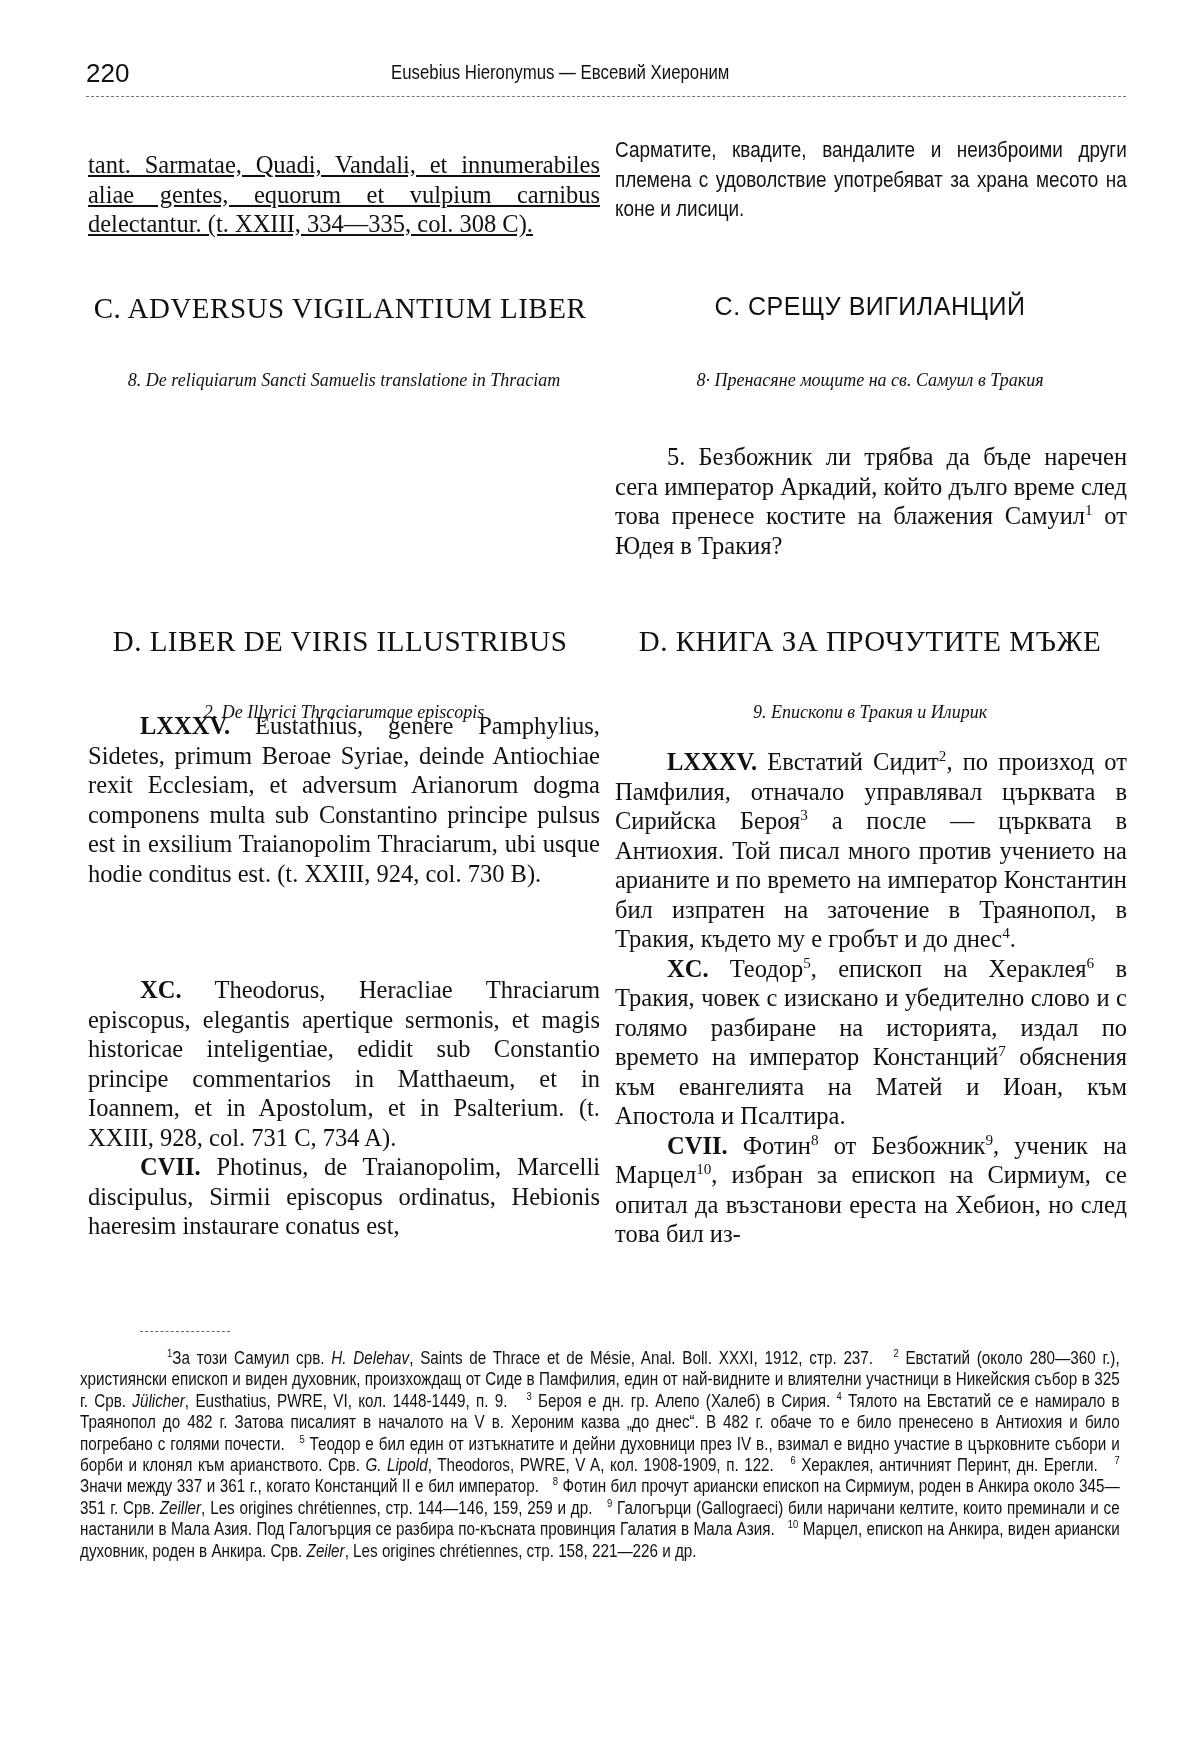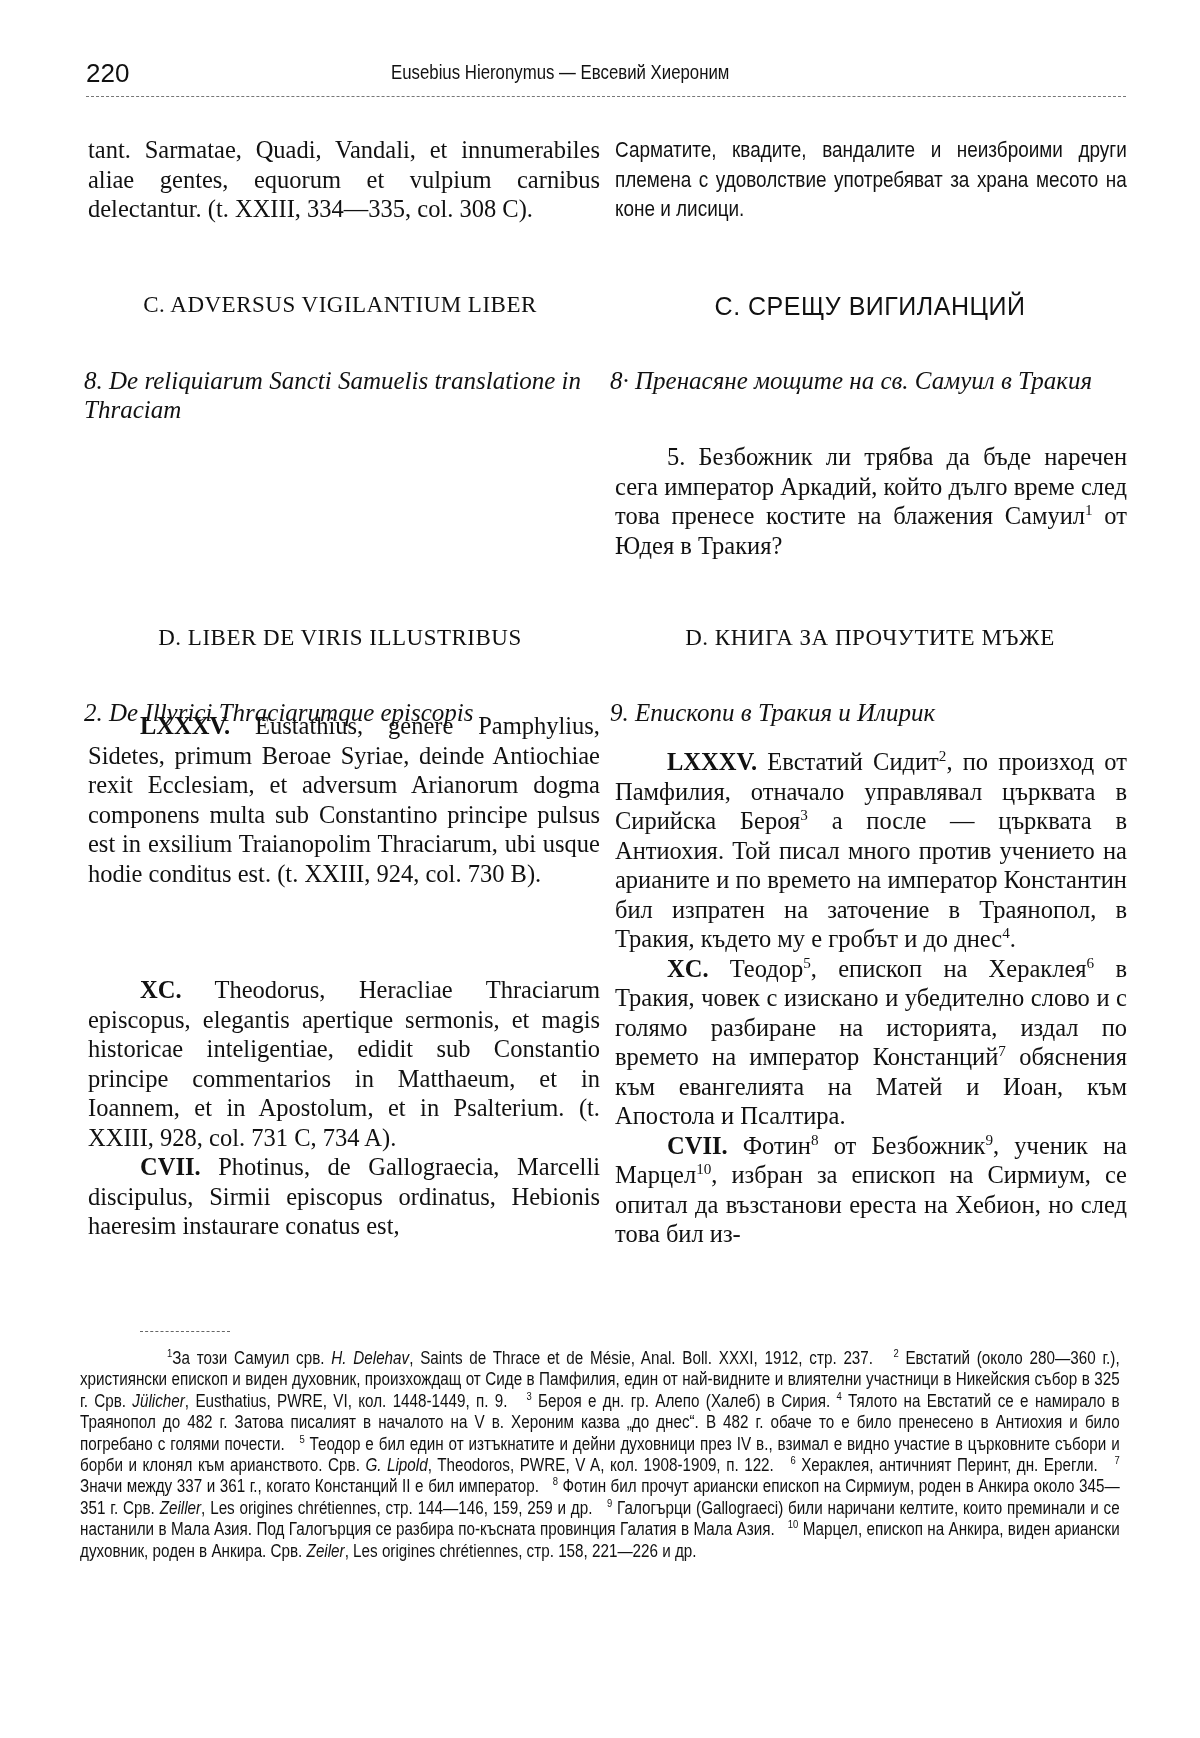--- a/index.html
+++ b/index.html
@@ -11,22 +11,22 @@
   .page-num { position: absolute; left: 0; top: 0; font-size: 26px; font-family: "Liberation Sans Narrow", "Liberation Sans", sans-serif; }
   .running-title { position: absolute; left: 305px; top: 2px; font-size: 21px; font-family: "Liberation Sans", sans-serif; transform: scaleX(0.8); transform-origin: left; white-space: nowrap; }
   .header-rule { position: absolute; left: 0; top: 38px; width: 1040px; border-top: 1px dashed #777; }
 
   .col { position: absolute; width: 512px; font-size: 24.5px; line-height: 29.5px; text-align: justify; }
   .col.left { left: 88px; }
   .col.right { left: 615px; }
   .col.cond { font-family: "Liberation Sans", sans-serif; font-size: 22px; line-height: 29.5px; }
   .col.cond .inner { transform: scaleX(0.86); transform-origin: left; width: 595px; text-align: justify; }
 
-  .section-head { position: absolute; font-size: 23px; text-align: center; width: 520px; letter-spacing: 0.5px; }
-  .sub-head { position: absolute; font-style: italic; font-size: 25px; line-height: 29px; width: 520px; }
+  .section-head { position: absolute; font-size: 29px; text-align: center; width: 520px; letter-spacing: 0.5px; }
+  .sub-head { position: absolute; font-style: italic; font-size: 18px; line-height: 29px; text-align: center; width: 520px; }
 
   p { margin: 0; }
   .indent { text-indent: 52px; }
   .num { font-weight: bold; }
   sup { font-size: 0.62em; line-height: 0; }
 
   .fn-rule { position: absolute; top: 1331px; left: 140px; width: 90px; border-top: 1px dashed #666; }
   .footnotes { position: absolute; top: 1348px; left: 80px; width: 1040px; font-family: "Liberation Sans", sans-serif;
                font-size: 17.5px; line-height: 21.4px; text-align: justify; }
   .footnotes .inner { transform: scaleX(0.87); transform-origin: left; width: 1195px; text-align: justify; }
@@ -36,21 +36,21 @@
 <body>
 
 <div class="page">
 
   <div class="header">
     <span class="page-num">220</span>
     <span class="running-title">Eusebius Hieronymus — Евсевий Хиероним</span>
     <div class="header-rule"></div>
   </div>
 
-  <div class="col left" style="top:135px;">
+  <div class="col left" style="top:150px;text-decoration:underline;">
     <p>tant. Sarmatae, Quadi, Vandali, et innumerabiles aliae gentes, equorum et vulpium carnibus delectantur. (t. XXIII, 334—335, col. 308 C).</p>
   </div>
   <div class="col right cond" style="top:135px;">
     <div class="inner">
         <p>Сарматите, квадите, вандалите и неизброими други племена с удоволствие употребяват за храна месото на коне и лисици.</p>
       </div>
   </div>
 
   <div class="section-head" style="left:80px; top:292px;">C. ADVERSUS VIGILANTIUM LIBER</div>
   <div class="section-head" style="left:610px; top:292px; font-family:'Liberation Sans',sans-serif; font-size:25px;">С. СРЕЩУ ВИГИЛАНЦИЙ</div>
@@ -64,21 +64,21 @@
 
   <div class="section-head" style="left:80px; top:625px;">D. LIBER DE VIRIS ILLUSTRIBUS</div>
   <div class="section-head" style="left:610px; top:625px;text-align:center;">D. КНИГА ЗА ПРОЧУТИТЕ МЪЖЕ</div>
 
   <div class="sub-head" style="left:84px; top:698px;">2. De Illyrici Thraciarumque episcopis</div>
   <div class="sub-head" style="left:610px; top:698px;">9. Епископи в Тракия и Илирик</div>
 
   <div class="col left" style="top:711px;">
     <p class="indent"><span class="num">LXXXV.</span><span> Eustathius, genere Pamphylius, Sidetes, primum Beroae Syriae, deinde Antiochiae rexit Ecclesiam, et adversum Arianorum dogma componens multa sub Constantino principe pulsus est in exsilium Traianopolim Thraciarum, ubi usque hodie conditus est. (t. XXIII, 924, col. 730 B).</span></p>
     <p class="indent" style="margin-top:87px;"><span class="num">XC.</span><span> Theodorus, Heracliae Thraciarum episcopus, elegantis apertique sermonis, et magis historicae inteligentiae, edidit sub Constantio principe commentarios in Matthaeum, et in Ioannem, et in Apostolum, et in Psalterium. (t. XXIII, 928, col. 731 C, 734 A).</span></p>
-    <p class="indent"><span class="num">CVII.</span><span> Photinus, de Gallograecia, Marcelli discipulus, Sirmii episcopus ordinatus, Hebionis haeresim instaurare conatus est,</span></p>
+    <p class="indent"><span class="num">CVII.</span><span> Photinus, de Traianopolim, Marcelli discipulus, Sirmii episcopus ordinatus, Hebionis haeresim instaurare conatus est,</span></p>
   </div>
 
   <div class="col right" style="top:747px;">
     <p class="indent"><span class="num">LXXXV.</span><span> Евстатий Сидит</span><sup>2</sup><span>, по произход от Памфилия, отначало управлявал църквата в Сирийска Бероя</span><sup>3</sup><span> а после — църквата в Антиохия. Той писал много против учението на арианите и по времето на император Константин бил изпратен на заточение в Траянопол, в Тракия, където му е гробът и до днес</span><sup>4</sup><span>.</span></p>
     <p class="indent"><span class="num">XC.</span><span> Теодор</span><sup>5</sup><span>, епископ на Хераклея</span><sup>6</sup><span> в Тракия, човек с изискано и убедително слово и с голямо разбиране на историята, издал по времето на император Констанций</span><sup>7</sup><span> обяснения към евангелията на Матей и Иоан, към Апостола и Псалтира.</span></p>
     <p class="indent"><span class="num">CVII.</span><span> Фотин</span><sup>8</sup><span> от Безбожник</span><sup>9</sup><span>, ученик на Марцел</span><sup>10</sup><span>, избран за епископ на Сирмиум, се опитал да възстанови ереста на Хебион, но след това бил из-</span></p>
   </div>
 
   <div class="fn-rule"></div>
   <div class="footnotes">

